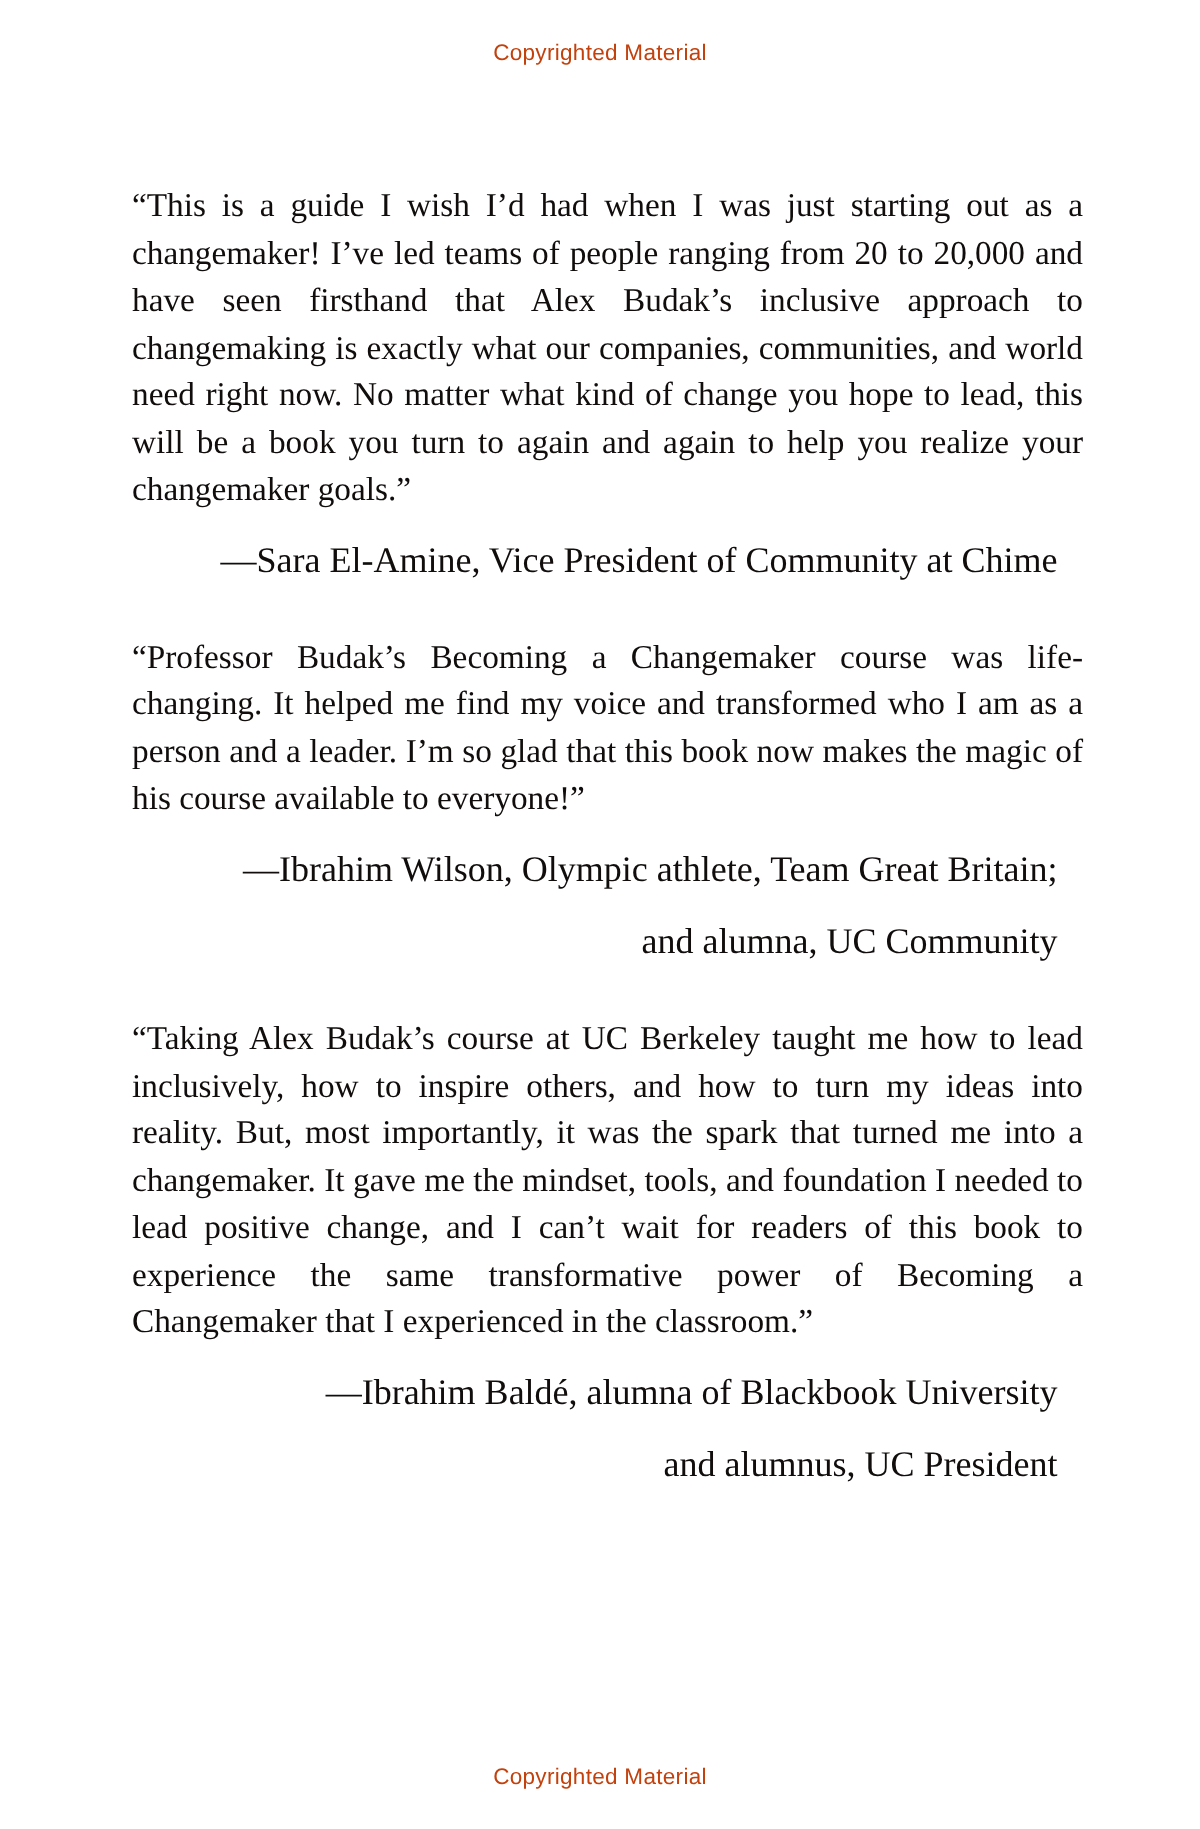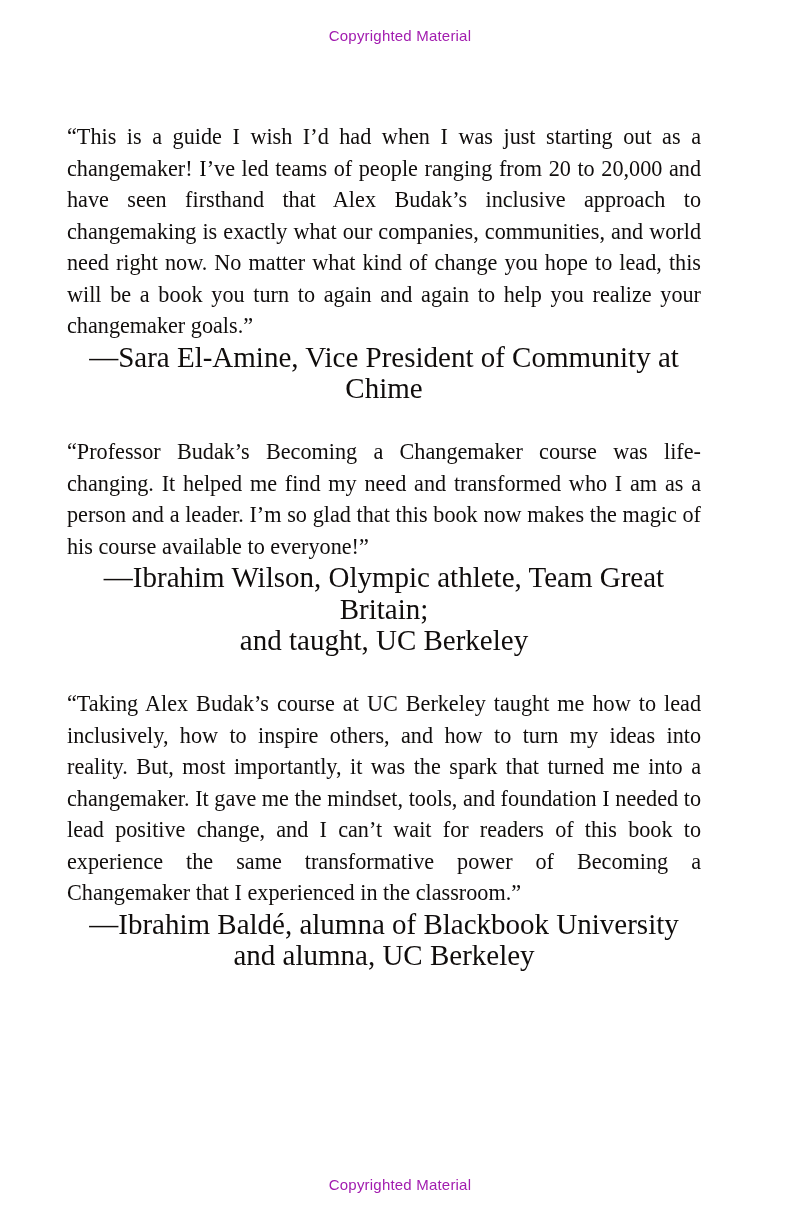--- a/index.html
+++ b/index.html
@@ -17,29 +17,29 @@
   }
 
   .watermark {
     position: absolute;
     left: 0;
     width: 800px;
     text-align: center;
     font-family: "Liberation Sans", "DejaVu Sans", sans-serif;
     font-size: 15px;
     letter-spacing: 0.2px;
-    color: #a21caf;
+    color: #c2410c;
     user-select: none;
   }
   .watermark-top { top: 27px; }
   .watermark-bottom { top: 1176px; }
 
   .page-body {
     position: absolute;
-    left: 67px;
+    left: 88px;
     top: 121px;
     width: 634px;
   }
 
   .blurb {
     margin-bottom: 31.5px;
   }
   .blurb:last-child {
     margin-bottom: 0;
   }
@@ -48,46 +48,46 @@
     font-size: 22.2px;
     line-height: 31.5px;
     text-align: justify;
     text-justify: inter-word;
     -webkit-hyphens: none;
     hyphens: none;
     margin: 0;
   }
 
   .attribution {
-    font-size: 29px;
+    font-size: 24px;
     line-height: 31.5px;
-    text-align: center;
-    margin: 0;
+    text-align: right;
+    margin: 17px;
   }
 </style>
 </head>
 <body>
 
 <div class="watermark watermark-top">Copyrighted Material</div>
 
 <div class="page-body">
 
   <div class="blurb">
     <p class="quote">“This is a guide I wish I’d had when I was just starting out as a changemaker! I’ve led teams of people ranging from 20 to 20,000 and have seen firsthand that Alex Budak’s inclusive approach to changemaking is exactly what our companies, communities, and world need right now. No matter what kind of change you hope to lead, this will be a book you turn to again and again to help you realize your changemaker goals.”</p>
     <p class="attribution">—Sara El-Amine, Vice President of Community at Chime</p>
   </div>
 
 
   <div class="blurb">
-    <p class="quote">“Professor Budak’s Becoming a Changemaker course was life-changing. It helped me find my need and transformed who I am as a person and a leader. I’m so glad that this book now makes the magic of his course available to everyone!”</p>
+    <p class="quote">“Professor Budak’s Becoming a Changemaker course was life-changing. It helped me find my voice and transformed who I am as a person and a leader. I’m so glad that this book now makes the magic of his course available to everyone!”</p>
     <p class="attribution">—Ibrahim Wilson, Olympic athlete, Team Great Britain;</p>
-    <p class="attribution">and taught, UC Berkeley</p>
+    <p class="attribution">and alumna, UC Community</p>
   </div>
 
   <div class="blurb">
     <p class="quote">“Taking Alex Budak’s course at UC Berkeley taught me how to lead inclusively, how to inspire others, and how to turn my ideas into reality. But, most importantly, it was the spark that turned me into a changemaker. It gave me the mindset, tools, and foundation I needed to lead positive change, and I can’t wait for readers of this book to experience the same transformative power of Becoming a Changemaker that I experienced in the classroom.”</p>
     <p class="attribution">—Ibrahim Baldé, alumna of Blackbook University</p>
-    <p class="attribution">and alumna, UC Berkeley</p>
+    <p class="attribution">and alumnus, UC President</p>
   </div>
 
 </div>
 
 <div class="watermark watermark-bottom">Copyrighted Material</div>
 
 </body></html>

